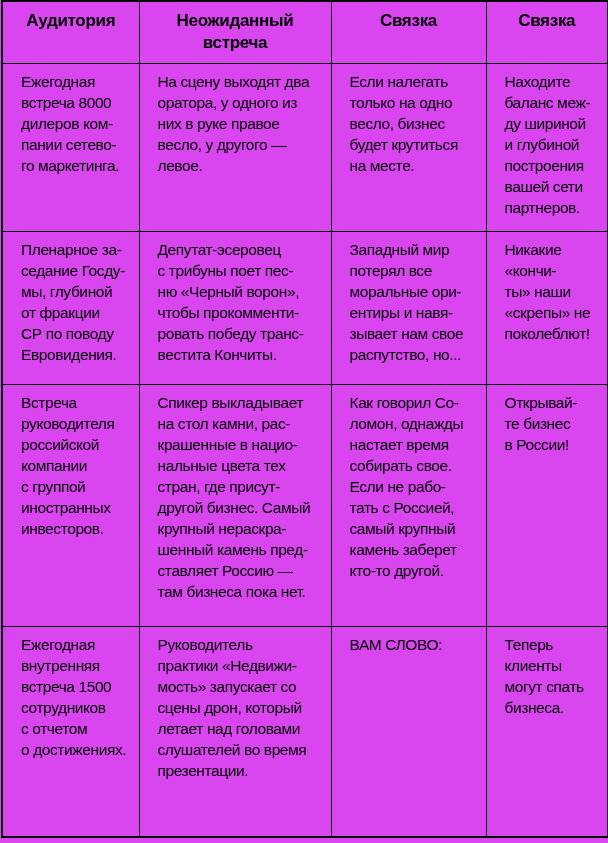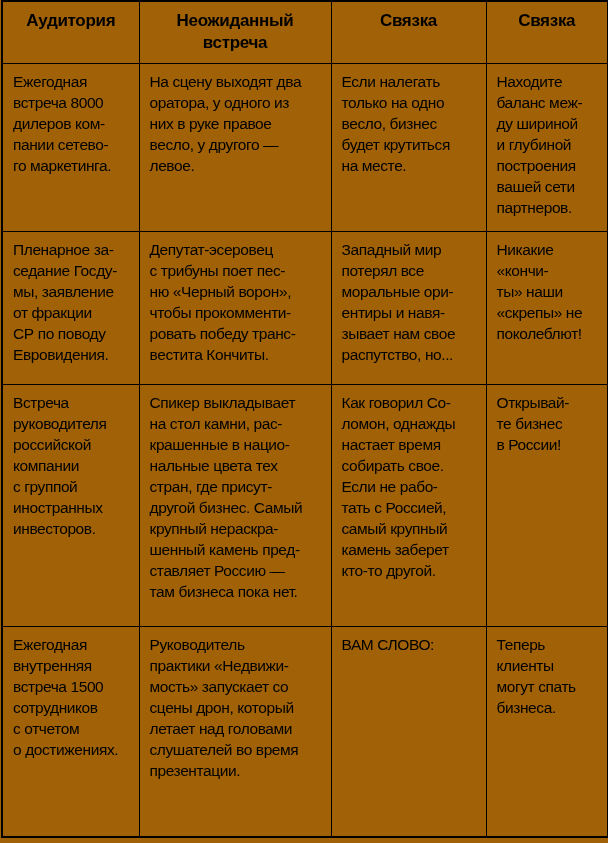--- a/index.html
+++ b/index.html
@@ -7,21 +7,21 @@
     padding: 0;
     background: #ffffff;
     width: 608px;
     height: 843px;
     font-family: "Liberation Sans", "DejaVu Sans", sans-serif;
     color: #000000;
   }
   .page {
     width: 608px;
     height: 843px;
-    background: #a16207;
+    background: #d946ef;
     box-sizing: border-box;
   }
   table.grid {
     border-collapse: collapse;
     table-layout: fixed;
     width: 606px;
     margin: 0 1px;
     border: 2px solid #000000;
   }
   table.grid col.c1 { width: 137px; }
@@ -41,21 +41,21 @@
     text-align: center;
     padding: 8px 4px 0 4px;
     white-space: pre-line;
     letter-spacing: -0.3px;
   }
   td {
     font-weight: normal;
     font-size: 15.5px;
     line-height: 21px;
     text-align: left;
-    padding: 7px 5px 0 10px;
+    padding: 7px 5px 0 18px;
     white-space: pre-line;
     letter-spacing: -0.4px;
   }
   tr.h-header { height: 62px; }
   tr.h-r1 { height: 168px; }
   tr.h-r2 { height: 153px; }
   tr.h-r3 { height: 242px; }
   tr.h-r4 { height: 211px; }
 </style>
 </head>
@@ -99,21 +99,21 @@
 баланс меж-
 ду шириной
 и глубиной
 построения
 вашей сети
 партнеров.</td>
       </tr>
       <tr class="h-r2">
         <td>Пленарное за-
 седание Госду-
-мы, заявление
+мы, глубиной
 от фракции
 СР по поводу
 Евровидения.</td>
         <td>Депутат-эсеровец
 с трибуны поет пес-
 ню «Черный ворон»,
 чтобы прокомменти-
 ровать победу транс-
 вестита Кончиты.</td>
         <td>Западный мир

